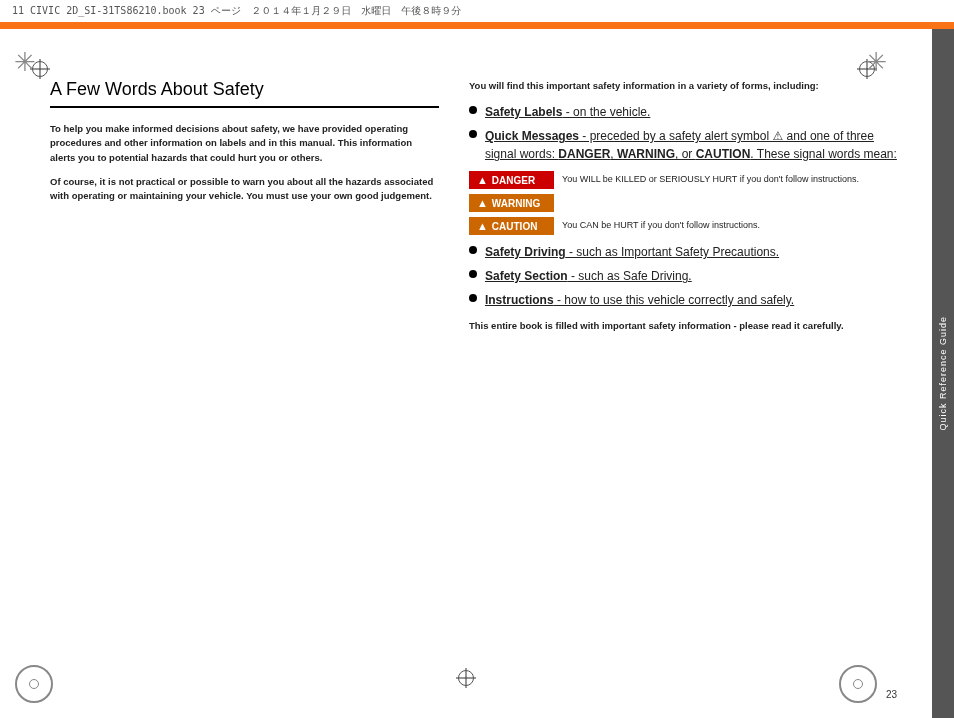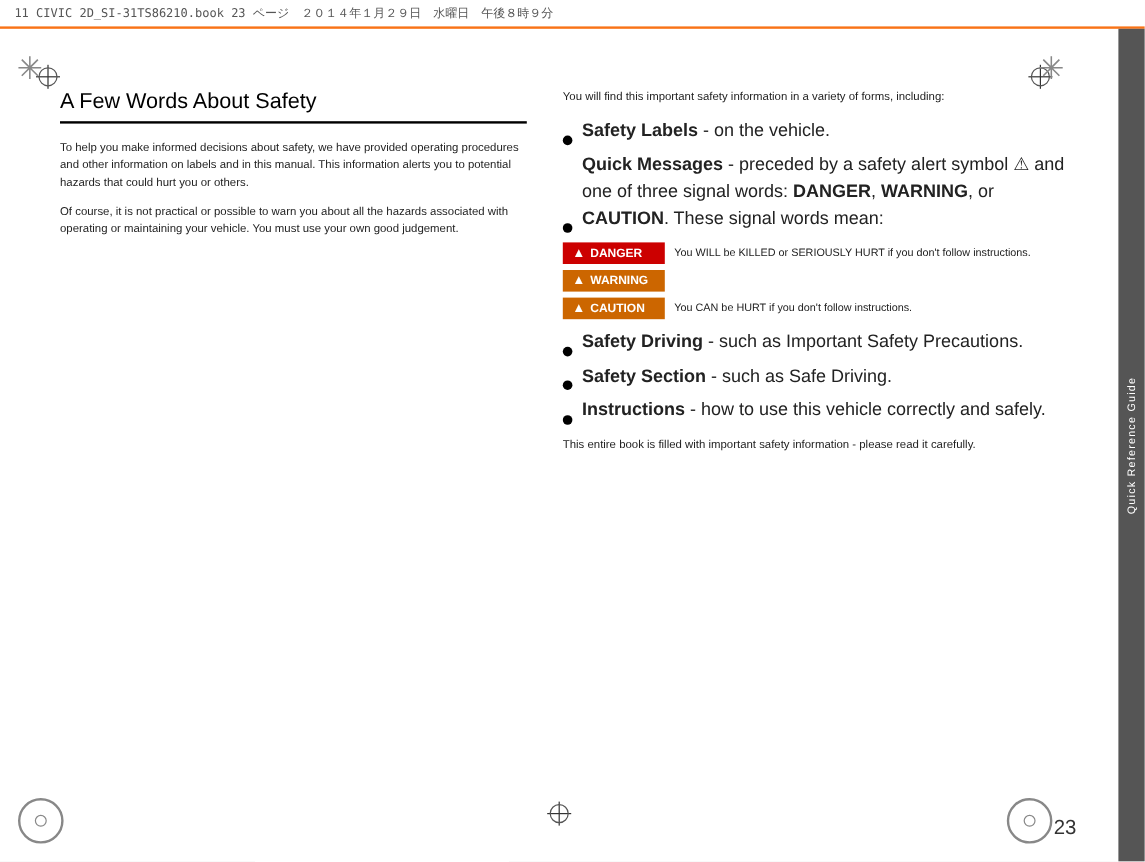--- a/index.html
+++ b/index.html
@@ -17,21 +17,21 @@
       height: 718px;
       background: #fff;
       position: relative;
       display: flex;
       flex-direction: column;
     }
 
     
     .header-bar {
       background: #fff;
-      border-bottom: 2px solid #f97316;
+      border-bottom: 7px solid #f97316;
       padding: 4px 12px;
       font-size: 10px;
       color: #555;
       font-family: 'MS Gothic', monospace;
       white-space: nowrap;
     }
 
     
     .main-content {
       display: flex;
@@ -88,30 +88,32 @@
       border-bottom: 2px solid #000;
       padding-bottom: 6px;
     }
 
     
     .body-text {
       font-size: 9.5px;
       line-height: 1.5;
       color: #222;
       margin-bottom: 10px;
+      font-weight: bold;
     }
 
     
     .bullet-item {
       display: flex;
-      align-items: flex-end;
+      align-items: flex-start;
       margin-bottom: 6px;
-      font-size: 15px;
+      font-size: 12px;
       line-height: 1.5;
       color: #222;
+      text-decoration: underline;
     }
 
     .bullet-dot {
       width: 8px;
       height: 8px;
       background: #000;
       border-radius: 50%;
       margin-top: 3px;
       margin-right: 8px;
       flex-shrink: 0;
@@ -157,21 +159,21 @@
       color: #222;
       padding-top: 2px;
       text-align: right;
     }
 
     
     .page-number {
       position: absolute;
       bottom: 18px;
       right: 35px;
-      font-size: 17px;
+      font-size: 10px;
       color: #333;
     }
 
     
     .top-left-marker {
       position: absolute;
       top: 30px;
       left: 30px;
     }
 

